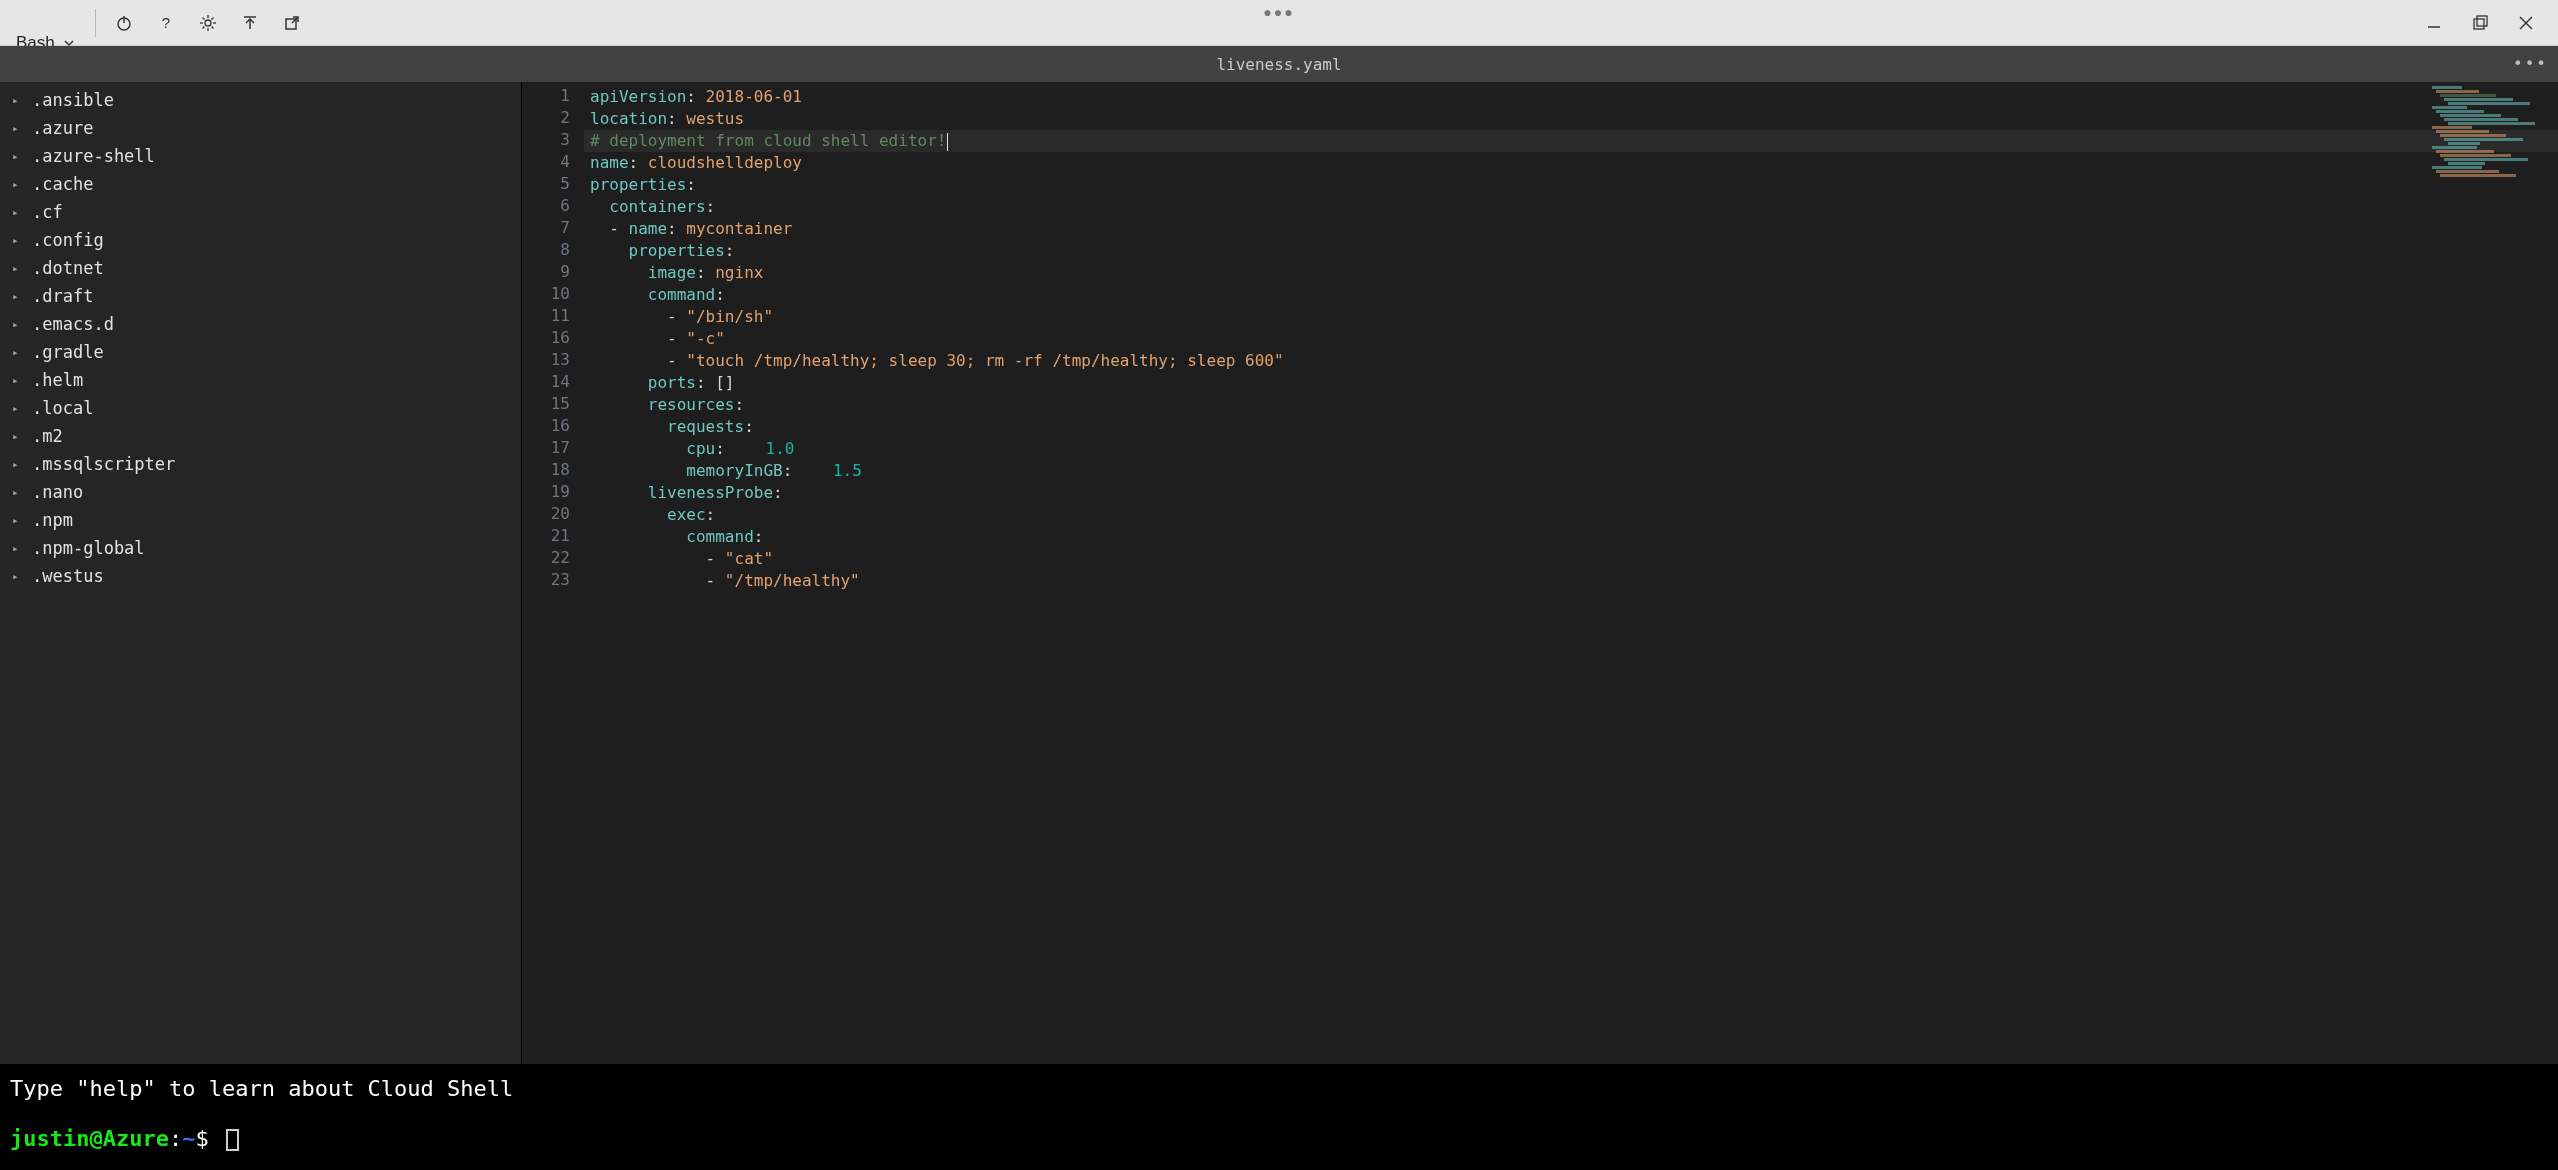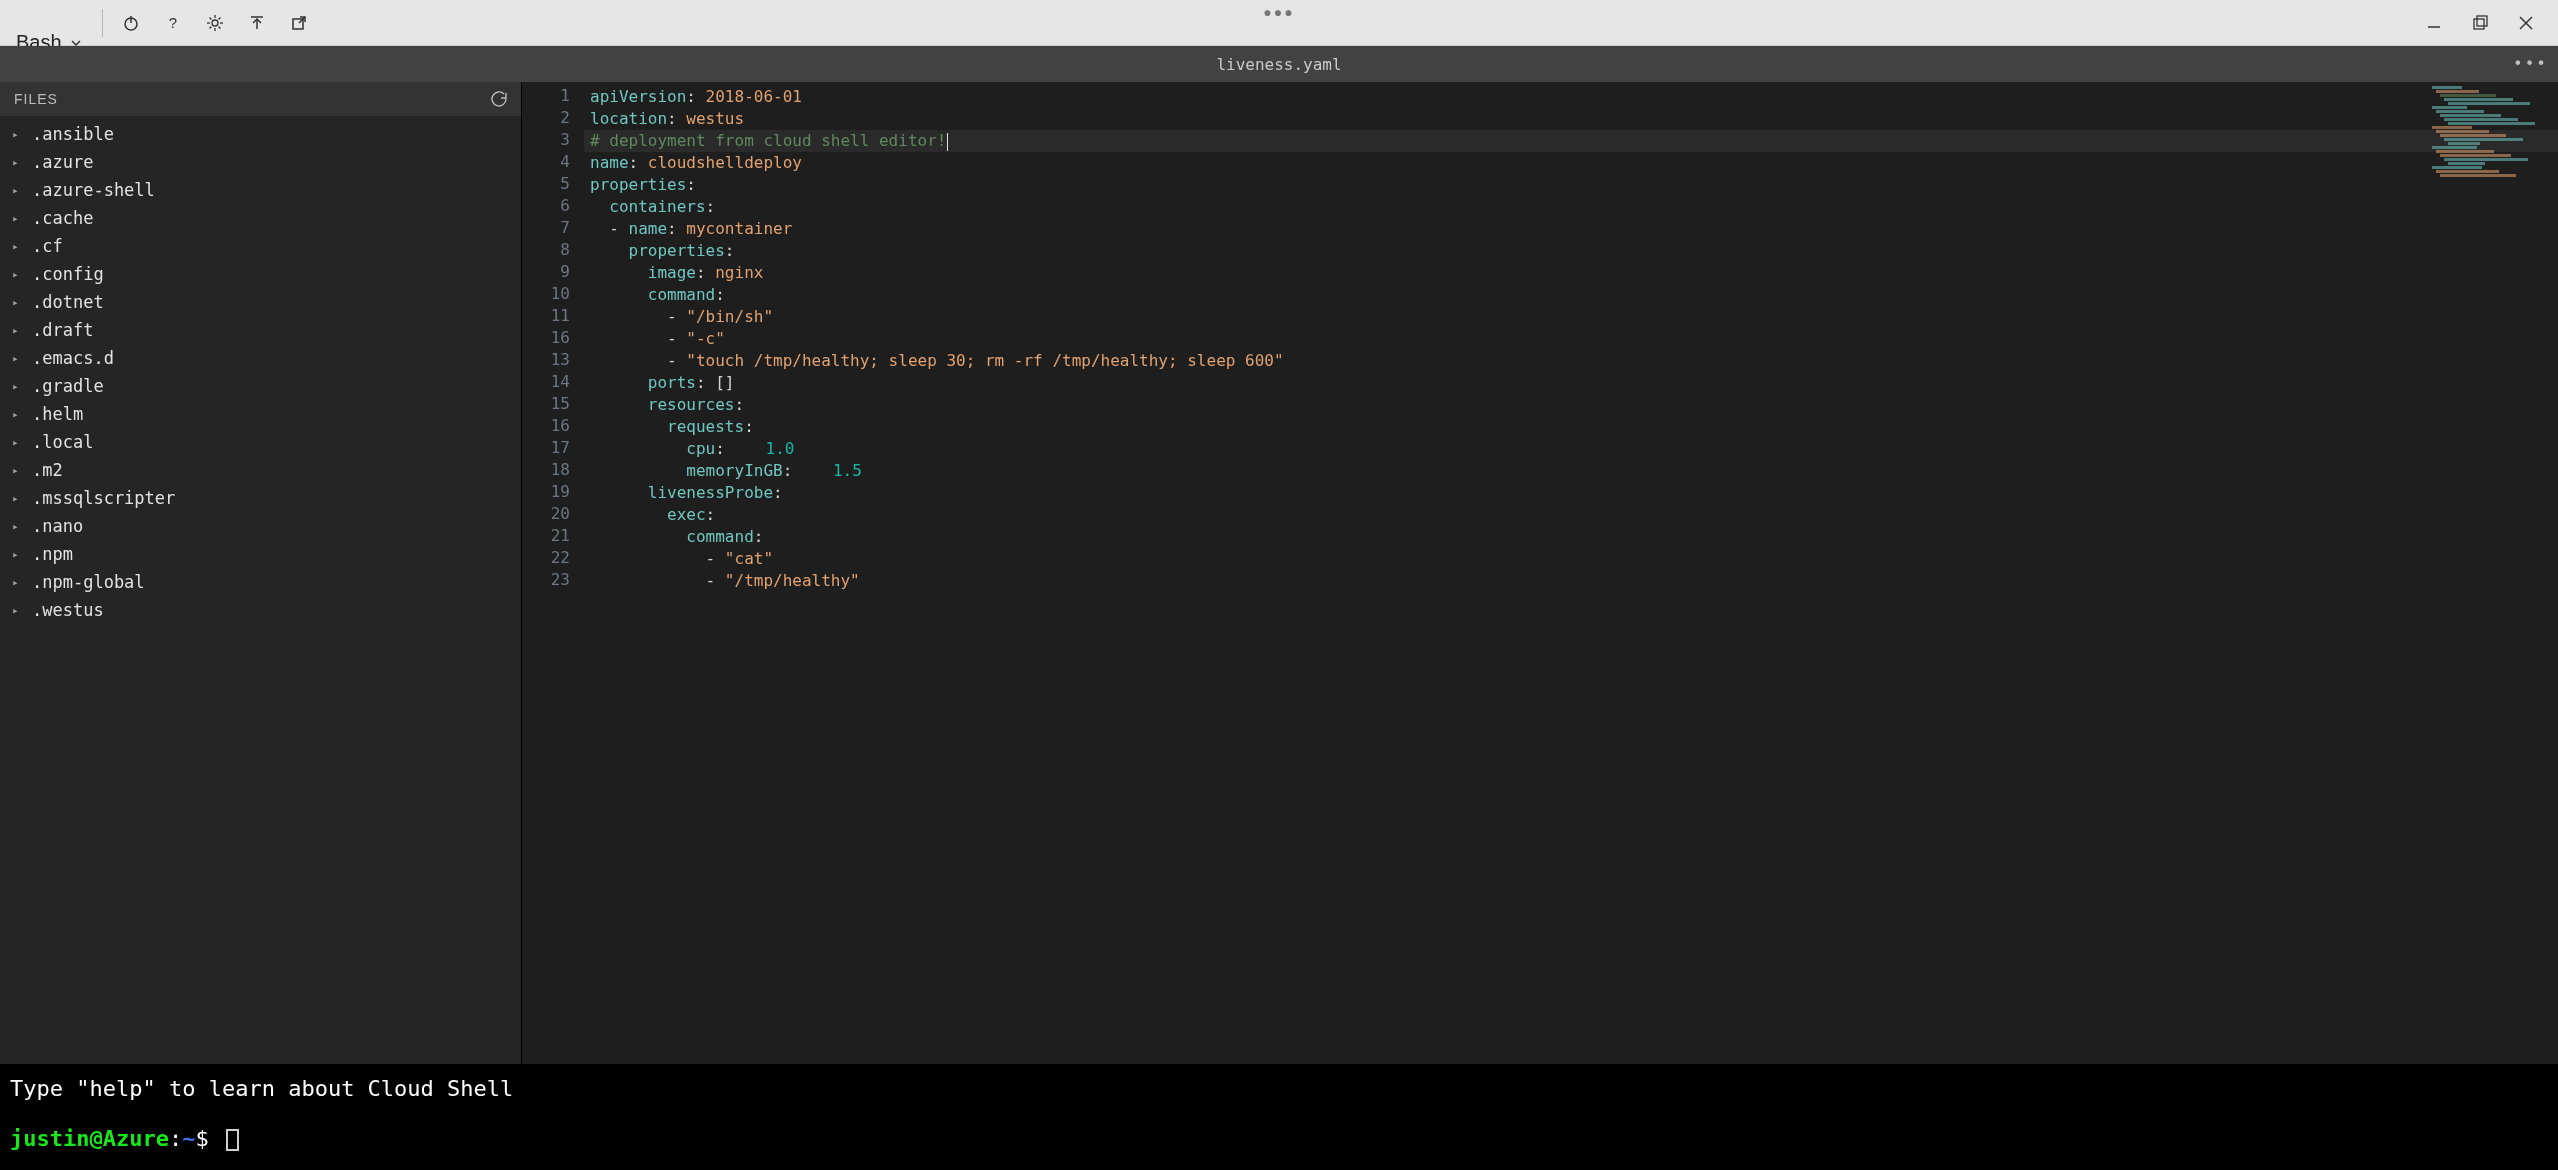--- a/index.html
+++ b/index.html
@@ -12,21 +12,21 @@
     background: #e6e6e6;
     display: flex;
     align-items: center;
     padding: 0 10px;
     gap: 14px;
     border-bottom: 1px solid #d0d0d0;
     position: relative;
   }
   .toolbar .shell-select {
     display: flex; align-items: center; gap: 8px;
-    font-size: 20px; color: #222; padding: 4px 6px; cursor: pointer; margin-top: 40px;
+    font-size: 17px; color: #222; padding: 4px 6px; cursor: pointer; margin-top: 40px;
   }
   .toolbar .vsep {
     width: 1px; height: 28px; background: #b8b8b8;
   }
   .toolbar .tbtn {
     width: 28px; height: 28px; display: flex; align-items: center; justify-content: center;
     color: #333; cursor: pointer; border-radius: 3px;
   }
   .toolbar .spacer { flex: 1; }
   .toolbar .dots-center {
@@ -195,29 +195,20 @@
 </div>
 
 <div class="tabbar">
   <span>liveness.yaml</span>
   <span class="more">•••</span>
 </div>
 
 <div class="editor">
 
   <div class="sidebar">
-    <div class="sidebar-header">
-      <span>FILES</span>
-      <span class="refresh">
-        <svg width="16" height="16" viewBox="0 0 16 16">
-            <path d="M13 3a7 7 0 1 0 2 5" fill="none" stroke="#bdbdbd" stroke-width="1.4"></path>
-            <path d="M15 2v5h-5" fill="none" stroke="#bdbdbd" stroke-width="1.4"></path>
-          </svg>
-      </span>
-    </div>
     <div class="tree" id="tree">
         <div class="tree-item">
           <span class="chev">▸</span>
           <span>.ansible</span>
         </div>
         <div class="tree-item">
           <span class="chev">▸</span>
           <span>.azure</span>
         </div>
         <div class="tree-item">

